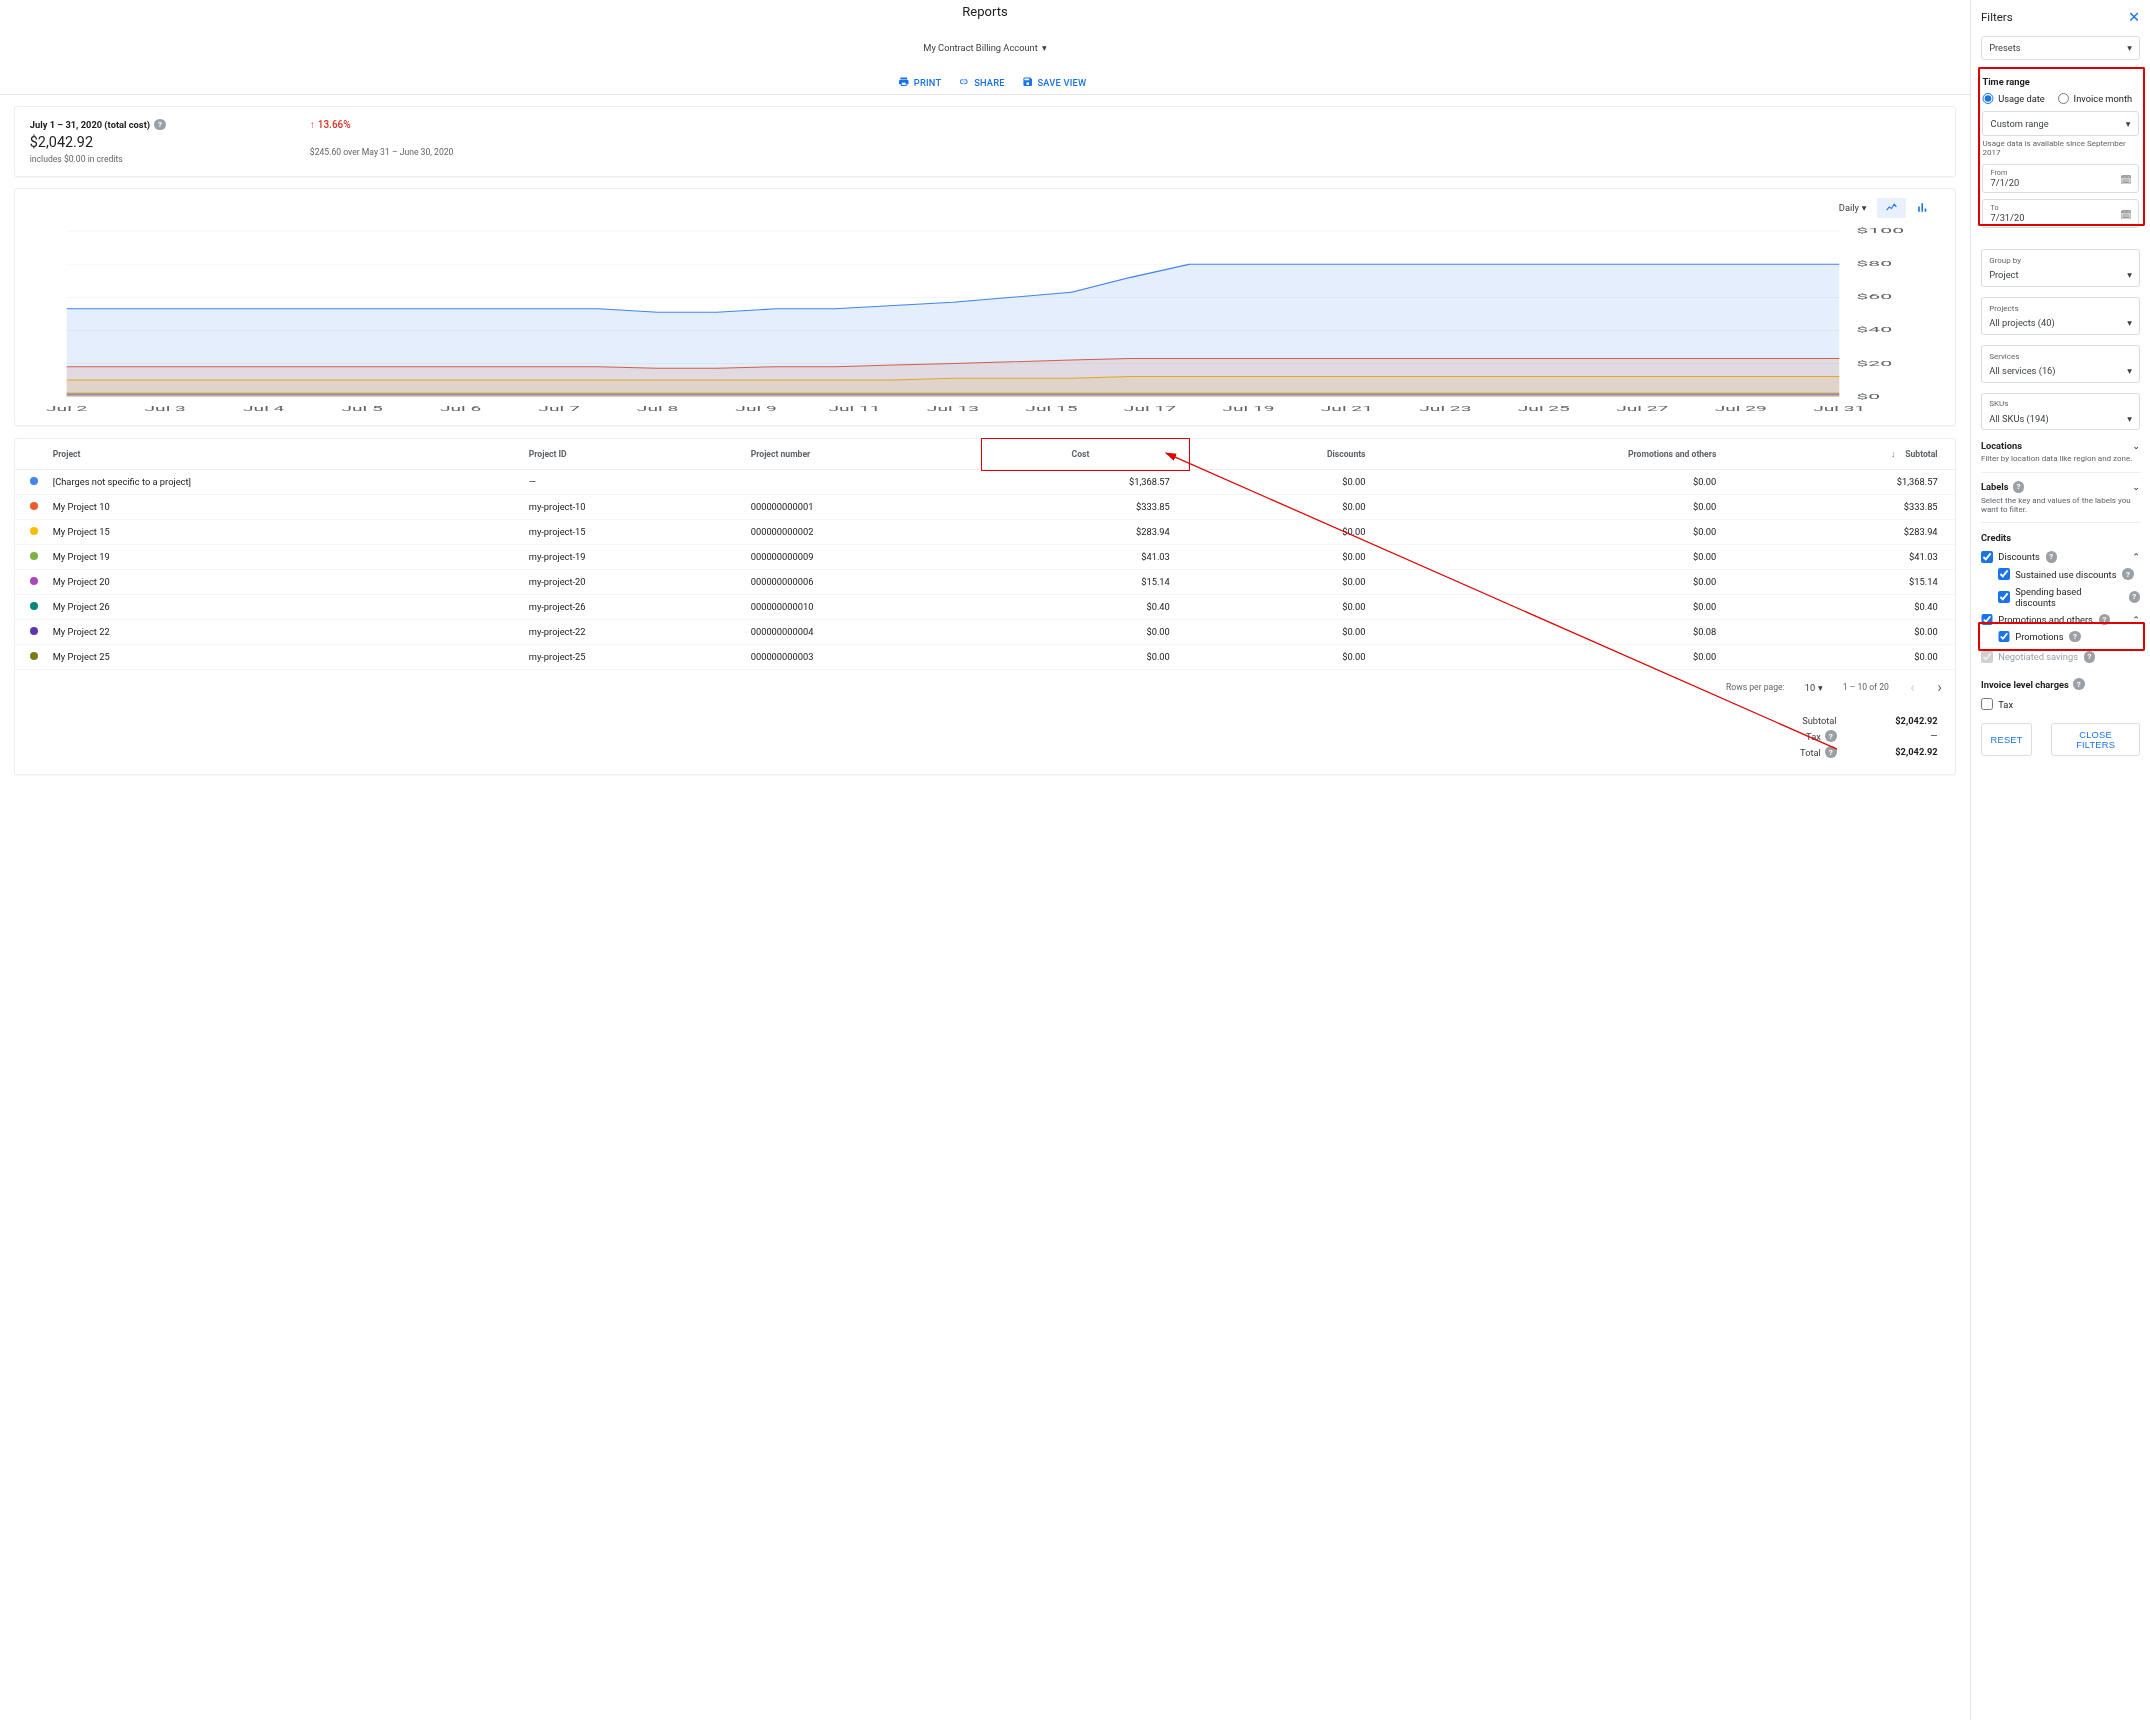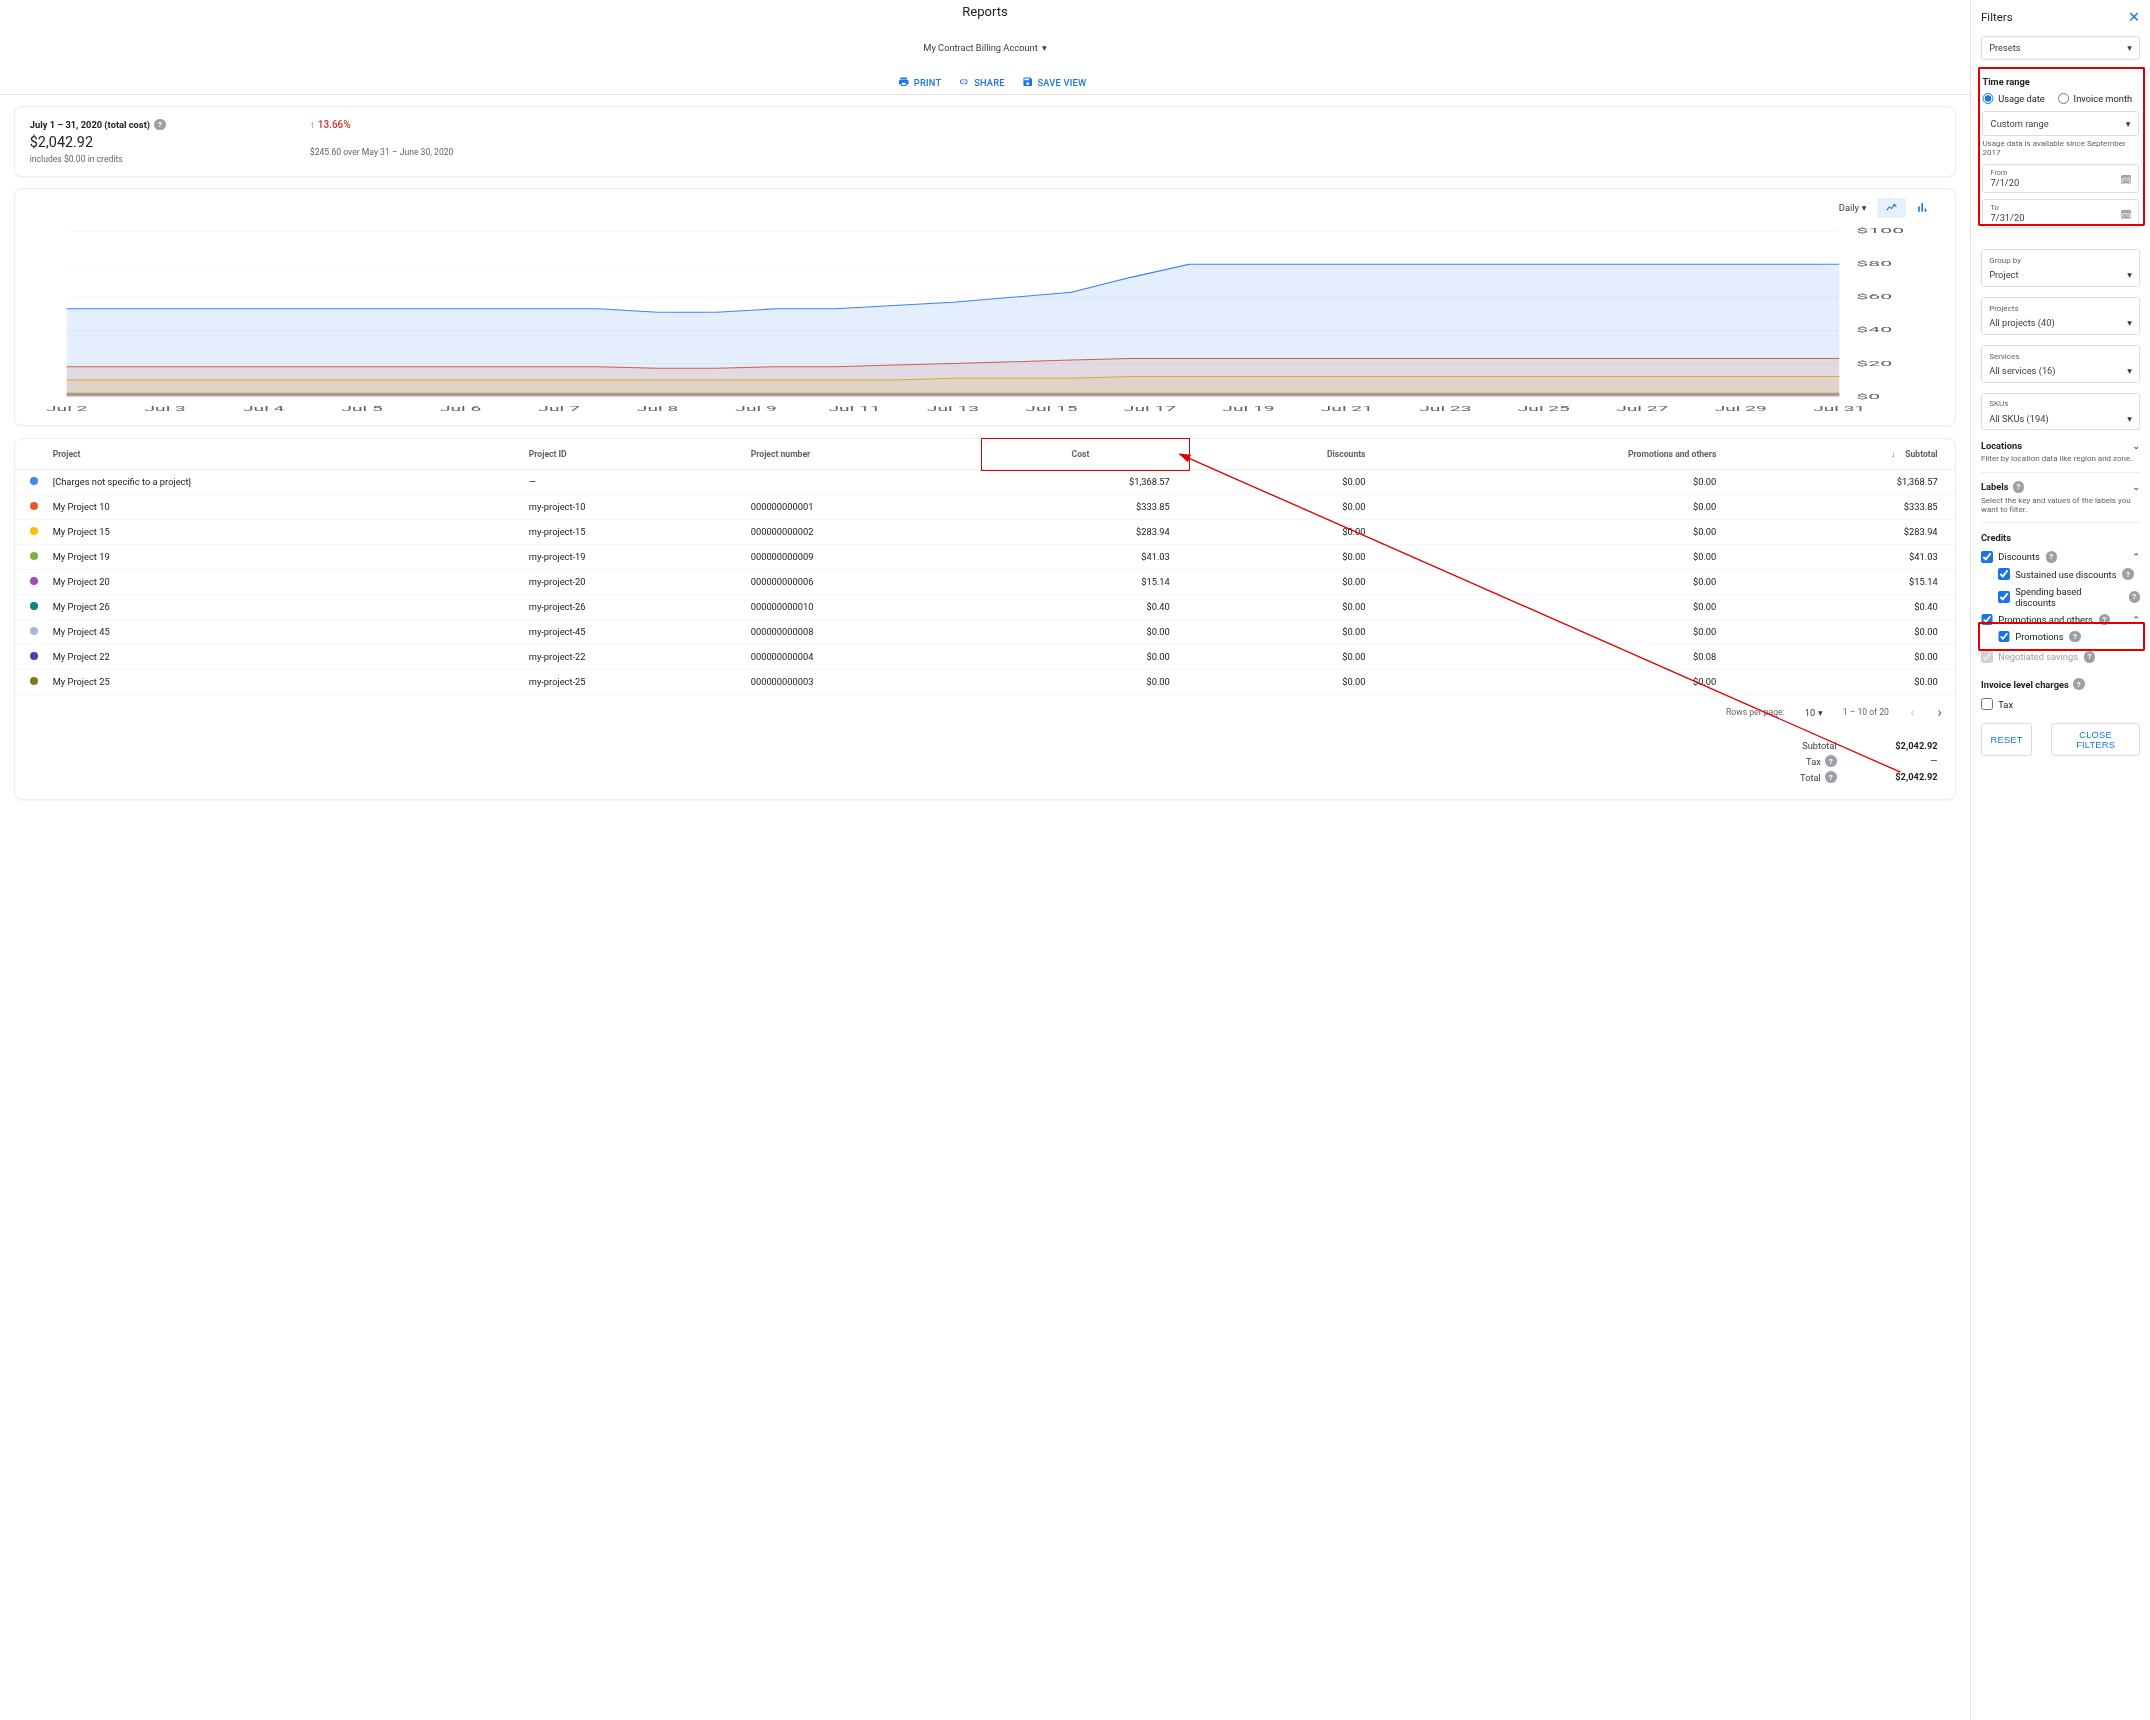--- a/index.html
+++ b/index.html
@@ -7,21 +7,21 @@
   .app { display: flex; height: 100vh; min-height: 701px; }
   .main { flex: 1; display: flex; flex-direction: column; overflow: hidden; }
   .topbar { display: flex; align-items: center; padding: 4.3px 17px 5.8px; border-bottom: 0.7px solid #e4e4e4; gap: 23px; flex-direction: column; }
   .page-title { font-size: 13px; color: #202124; font-weight: 400; }
   .acct-select { display: flex; align-items: center; gap: 4.3px; color: #3c4043; font-size: 9.3px; cursor: pointer; }
   .topbar-actions { display: flex; gap: 17px; margin-left: 14.4px; }
   .tbtn { display: flex; align-items: center; gap: 4.3px; color: #1a73e8; font-weight: 500; font-size: 9.3px; cursor: pointer; letter-spacing: 0.2px; }
   .tbtn svg { fill: #1a73e8; }
 
   .content { flex:1; overflow:auto; padding: 11.5px 14.4px; }
-  .card { background:#fff; border:0.7px solid #eee; border-radius:8px; box-shadow: 0 0.7px 1.4px rgba(0,0,0,.04); margin-bottom: 11.5px; }
+  .card { background:#fff; border:0.7px solid #eee; border-radius:3px; box-shadow: 0 0.7px 1.4px rgba(0,0,0,.04); margin-bottom: 11.5px; }
 
   .summary { padding: 11.5px 14.4px; display:flex; gap: 144px;}
   .summary-left .range { font-weight:700; display:flex; align-items:center; gap:4.3px; font-size:9.3px;}
   .summary-left .big { font-size:14.4px; margin-top:4.3px;}
   .summary-left .sub { color:#5f6368; font-size:8.6px; margin-top:2.9px;}
   .summary-right .pct { color:#d93025; font-weight:500; display:flex; align-items:center; gap:2.9px; font-size:10px;}
   .summary-right .sub { color:#5f6368; font-size:8.6px; margin-top:17px;}
   .help-icon { width:11.5px; height:11.5px; border-radius:50%; background:#9aa0a6; color:#fff; display:inline-flex; align-items:center; justify-content:center; font-size:8px; font-weight:700; }
 
   .chart-card { padding: 8.6px 8.6px 5.8px; position:relative; }
@@ -273,30 +273,20 @@
     <td><span class="dot" style="background:#00897b"></span></td>
     <td>My Project 26</td>
     <td>my-project-26</td>
     <td>000000000010</td>
     <td class="num">$0.40</td>
     <td class="num">$0.00</td>
     <td class="num">$0.00</td>
     <td class="num">$0.40</td>
                 </tr>
                 <tr>
-    <td><span class="dot" style="background:#a7b5d6"></span></td>
-    <td>My Project 45</td>
-    <td>my-project-45</td>
-    <td>000000000008</td>
-    <td class="num">$0.00</td>
-    <td class="num">$0.00</td>
-    <td class="num">$0.00</td>
-    <td class="num">$0.00</td>
-                </tr>
-                <tr>
     <td><span class="dot" style="background:#5e35b1"></span></td>
     <td>My Project 22</td>
     <td>my-project-22</td>
     <td>000000000004</td>
     <td class="num">$0.00</td>
     <td class="num">$0.00</td>
     <td class="num">$0.08</td>
     <td class="num">$0.00</td>
                 </tr>
                 <tr>

